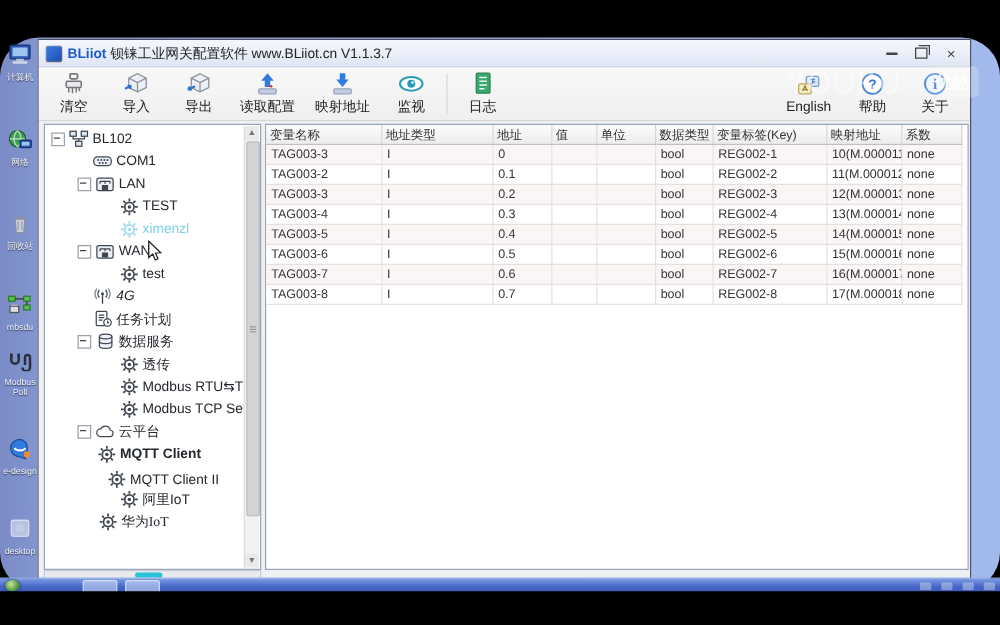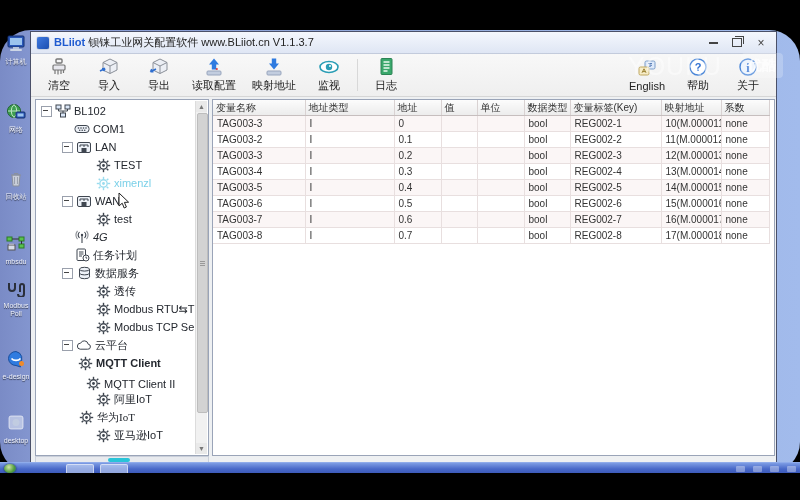--- a/index.html
+++ b/index.html
@@ -568,40 +568,20 @@
    <line x1="2.7" y1="2.7" x2="4.3" y2="4.3"></line>
                       <line x1="10.7" y1="10.7" x2="12.3" y2="12.3"></line>
    <line x1="2.7" y1="12.3" x2="4.3" y2="10.7"></line>
                       <line x1="10.7" y1="4.3" x2="12.3" y2="2.7"></line>
                     </g>
    <circle cx="7.5" cy="7.5" r="1.4" fill="currentColor"></circle>
                   </svg>
                 </span>
                 <span class="tlabel">华为IoT</span>
               </div>
-              <div class="trow" style="padding-left: 47px;">
-                <span class="spacer"></span>
-                <span class="ticn">
-                  <svg width="15" height="15" viewBox="0 0 15 15">
-                    <g stroke="currentColor" stroke-width="1.4" fill="none">
-   <circle cx="7.5" cy="7.5" r="3.7"></circle>
-                      <line x1="7.5" y1="0.8" x2="7.5" y2="3"></line>
-                      <line x1="7.5" y1="12" x2="7.5" y2="14.2"></line>
-   <line x1="0.8" y1="7.5" x2="3" y2="7.5"></line>
-                      <line x1="12" y1="7.5" x2="14.2" y2="7.5"></line>
-   <line x1="2.7" y1="2.7" x2="4.3" y2="4.3"></line>
-                      <line x1="10.7" y1="10.7" x2="12.3" y2="12.3"></line>
-   <line x1="2.7" y1="12.3" x2="4.3" y2="10.7"></line>
-                      <line x1="10.7" y1="4.3" x2="12.3" y2="2.7"></line>
-                    </g>
-   <circle cx="7.5" cy="7.5" r="1.4" fill="currentColor"></circle>
-                  </svg>
-                </span>
-                <span class="tlabel">亚马逊IoT</span>
-              </div>
             </div>
           <div class="treescroll">
             <span class="sb-arr" style="top:0">▲</span>
             <span class="sb-arr" style="bottom:0">▼</span>
             <span class="sb-thumb" style="top:12px;height:298px;">
                 <span class="sb-grip"></span>
               </span>
           </div>
         </div>
         <div class="hscroll">

